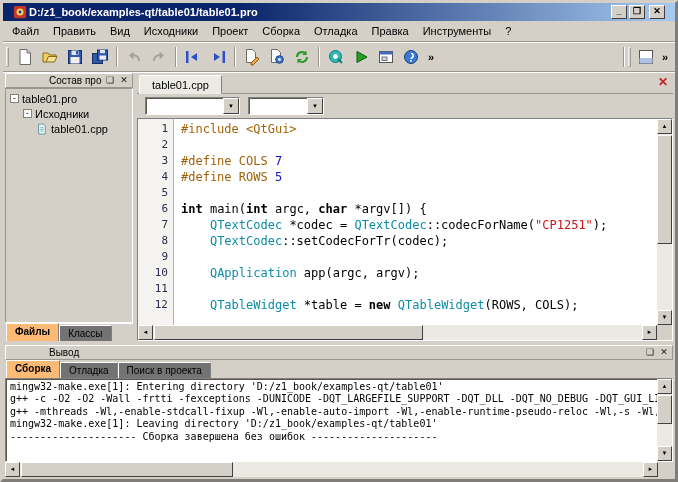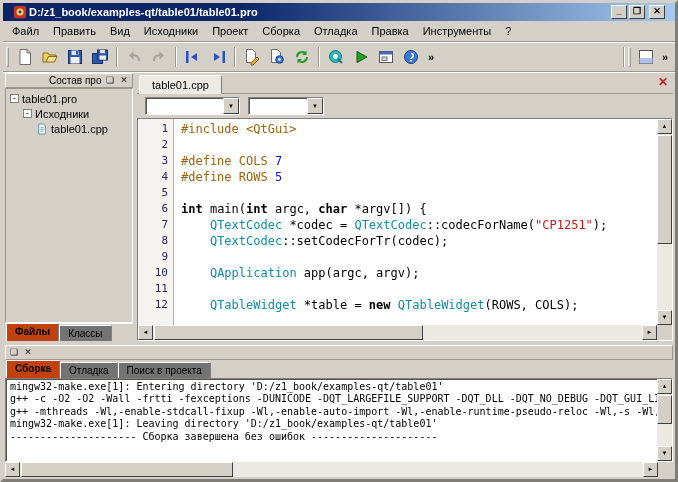--- a/index.html
+++ b/index.html
@@ -36,21 +36,21 @@
   .dock-btn{width:12px;height:11px;font:9px/10px "Liberation Sans",sans-serif;text-align:center;color:#222;}
   .tree{flex:1;border:1px solid;border-color:#9a968e #fff #fff #9a968e;background:#d4d0c8;overflow:hidden;padding-top:2px;}
   .tree-row{height:15px;display:flex;align-items:center;font-size:11px;white-space:nowrap;}
   .expander{width:9px;height:9px;flex:0 0 9px;border:1px solid #848278;background:#fff;
     font:8px/7px "DejaVu Sans Mono",monospace;text-align:center;margin-right:3px;color:#000;}
   .tree-ic{width:12px;height:12px;margin-right:3px;display:inline-flex;}
   .tree-ic svg{width:12px;height:12px;}
   .panel-tabs{height:18px;flex:0 0 18px;display:flex;align-items:flex-end;padding-left:1px;border-top:1px solid #fff;}
   .ptab{padding:2px 8px;font-size:10px;border:1px solid;border-color:#fff #808080 #808080 #fff;border-bottom:none;
     background:#737373;height:16px;line-height:12px;}
-  .ptab.active{background:#c2410c;height:18px;font-weight:bold;}
+  .ptab.active{background:#fdba74;height:18px;font-weight:bold;}
   .vsplit{width:4px;flex:0 0 4px;background:#d4d0c8;cursor:col-resize;}
   
   .editor{flex:1;display:flex;flex-direction:column;min-width:0;min-height:0;}
   .editor-tabbar{height:21px;flex:0 0 21px;display:flex;align-items:flex-end;padding:0 2px;border-bottom:1px solid #9a968e;}
   .etab{padding:3px 12px 2px;font-size:11px;background:#eceae4;border:1px solid;border-color:#fff #808080 transparent #fff;
     border-radius:2px 2px 0 0;position:relative;top:1px;}
   .etab-spacer{flex:1;}
   .etab-close{width:16px;height:16px;font:bold 12px/15px "Liberation Sans",sans-serif;color:#c32222;text-align:center;margin-bottom:2px;}
   .combo-row{height:24px;flex:0 0 24px;display:flex;align-items:center;gap:8px;padding:2px 2px 2px 8px;}
   .combo{height:18px;background:#fff;border:1px solid;border-color:#808080 #fff #fff #808080;box-shadow:inset 1px 1px 0 #5a564e;
@@ -370,20 +370,21 @@
         </div>
         <div class="corner"></div>
       </div>
     </div>
   </div>
 
   <div class="hsplit"></div>
 
   <div class="dock-bottom">
     <div class="dock-header">
+      <span class="dock-title">Вывод</span>
       <span class="dock-btn">❏</span>
       <span class="dock-btn">✕</span>
     </div>
     <div class="panel-tabs otabs">
         <div class="ptab active">Сборка</div>
         <div class="ptab">Отладка</div>
         <div class="ptab">Поиск в проекта</div>
       </div>
     <div class="out-body">
       <div class="out-text"><div class="out-line">mingw32-make.exe[1]: Entering directory 'D:/z1_book/examples-qt/table01'</div><div class="out-line">g++ -c -O2 -O2 -Wall -frtti -fexceptions -DUNICODE -DQT_LARGEFILE_SUPPORT -DQT_DLL -DQT_NO_DEBUG -DQT_GUI_LIB -DQT_CORE_LIB -DQT_TH</div><div class="out-line">g++ -mthreads -Wl,-enable-stdcall-fixup -Wl,-enable-auto-import -Wl,-enable-runtime-pseudo-reloc -Wl,-s -Wl,-s -Wl,-subsystem,windows -o 'releas</div><div class="out-line">mingw32-make.exe[1]: Leaving directory 'D:/z1_book/examples-qt/table01'</div><div class="out-line">--------------------- Сборка завершена без ошибок ---------------------</div></div>

